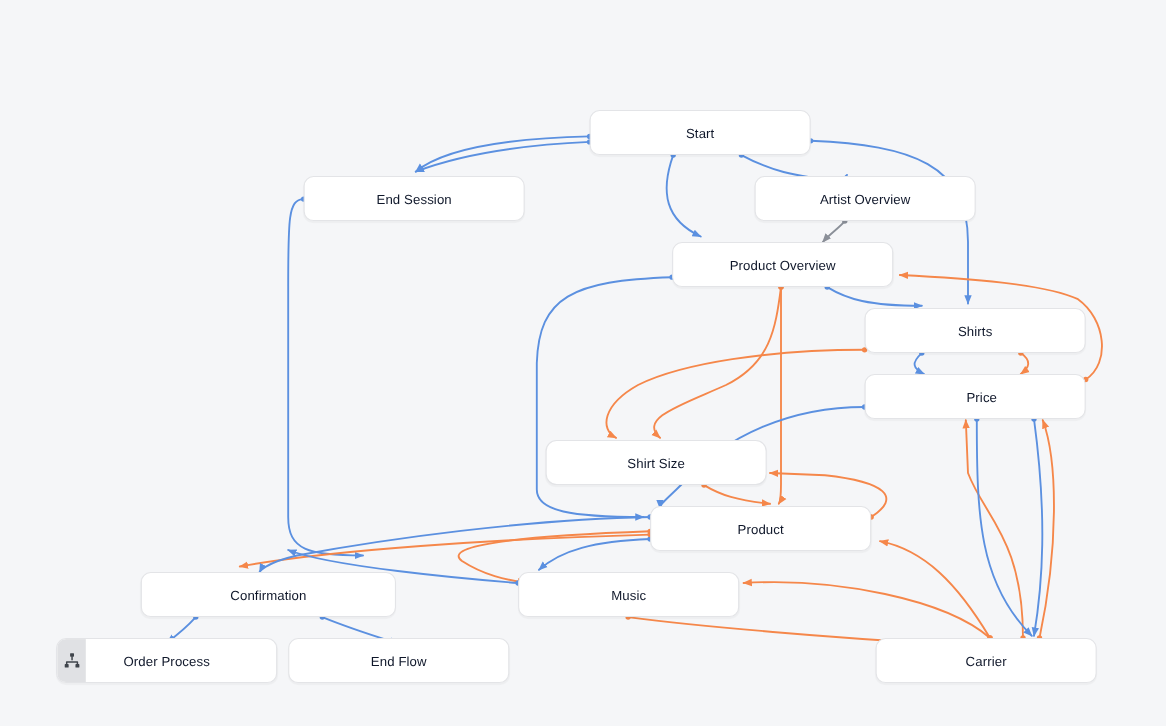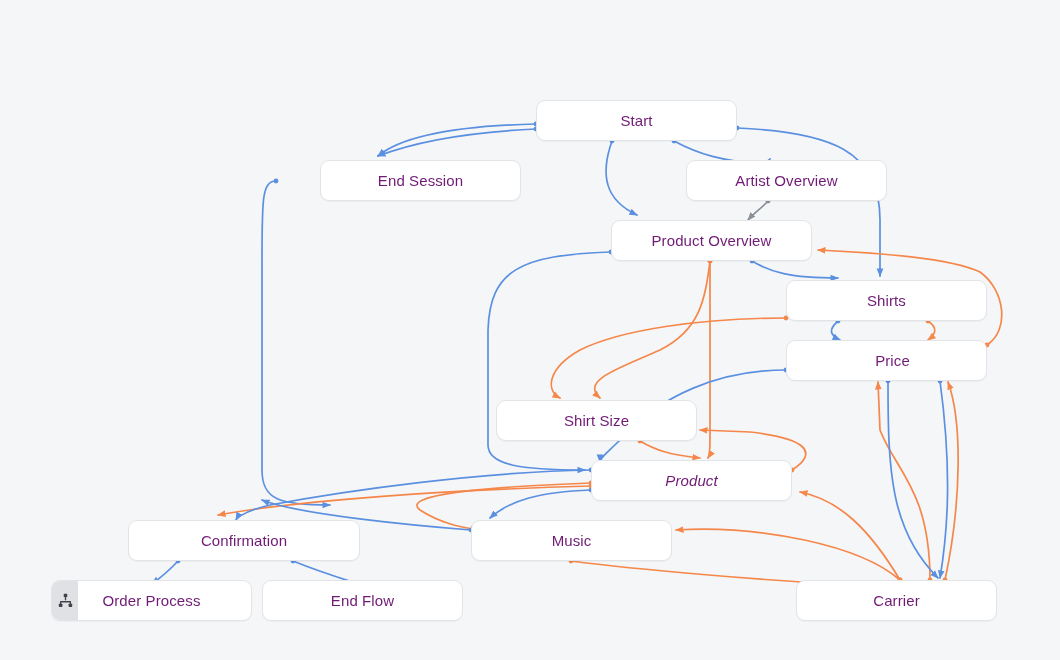--- a/index.html
+++ b/index.html
@@ -29,22 +29,22 @@
   }
   .node {
     position: absolute;
     box-sizing: border-box;
     background: #ffffff;
     border: 1px solid #e3e4e7;
     border-radius: 9px;
     display: flex;
     align-items: center;
     justify-content: center;
-    color: #701a75;
-    font-size: 15px;
+    color: #0f172a;
+    font-size: 12px;
     line-height: 1;
     letter-spacing: 0.1px;
     box-shadow: 0 1px 1px rgba(16,24,40,0.035);
     overflow: hidden;
     cursor: pointer;
   }
   .node .label {
     pointer-events: none;
     white-space: nowrap;
   }
@@ -120,39 +120,39 @@
       <path d="M 900 580 C 860 545 760 525 676 530" fill="none" stroke="#f5874a" stroke-width="1.7" stroke-linecap="round" marker-start="url(#dot-orange)" marker-end="url(#arrow-orange)"></path>
       <path d="M 900 580 C 870 530 840 500 800 492" fill="none" stroke="#f5874a" stroke-width="1.7" stroke-linecap="round" marker-start="url(#dot-orange)" marker-end="url(#arrow-orange)"></path>
       <path d="M 591 470 C 480 472 350 490 270 505 C 240 512 236 520 236 520" fill="none" stroke="#5b90e0" stroke-width="1.7" stroke-linecap="round" marker-start="url(#dot-blue)" marker-end="url(#arrow-blue)"></path>
       <path d="M 471 530 C 420 526 300 515 262 500" fill="none" stroke="#5b90e0" stroke-width="1.7" stroke-linecap="round" marker-start="url(#dot-blue)" marker-end="url(#arrow-blue)"></path>
     </svg>
 
   <div id="node-layer">
       <div class="node" style="left: 536px; top: 100px; width: 201px; height: 41px;">
         <span class="label">Start</span>
       </div>
-      <div class="node" style="left: 276px; top: 160px; width: 201px; height: 41px; margin-left: 44px;">
+      <div class="node" style="left: 276px; top: 160px; width: 201px; height: 41px;">
         <span class="label">End Session</span>
       </div>
       <div class="node" style="left: 666px; top: 160px; width: 201px; height: 41px; margin-left: 20px;">
         <span class="label">Artist Overview</span>
       </div>
       <div class="node" style="left: 611px; top: 220px; width: 201px; height: 41px;">
         <span class="label">Product Overview</span>
       </div>
       <div class="node" style="left: 786px; top: 280px; width: 201px; height: 41px;">
         <span class="label">Shirts</span>
       </div>
       <div class="node" style="left: 786px; top: 340px; width: 201px; height: 41px; padding-left: 12px;">
         <span class="label">Price</span>
       </div>
       <div class="node" style="left: 496px; top: 400px; width: 201px; height: 41px; border-radius: 10px;">
         <span class="label">Shirt Size</span>
       </div>
-      <div class="node" style="left: 591px; top: 460px; width: 201px; height: 41px; font-style: italic;">
+      <div class="node" style="left: 591px; top: 460px; width: 201px; height: 41px;">
         <span class="label">Product</span>
       </div>
       <div class="node" style="left: 116px; top: 520px; width: 232px; height: 41px; margin-left: 12px;">
         <span class="label">Confirmation</span>
       </div>
       <div class="node" style="left: 471px; top: 520px; width: 201px; height: 41px;">
         <span class="label">Music</span>
       </div>
       <div class="node" style="left: 51px; top: 580px; width: 201px; height: 41px;">
         <span class="node-badge">

